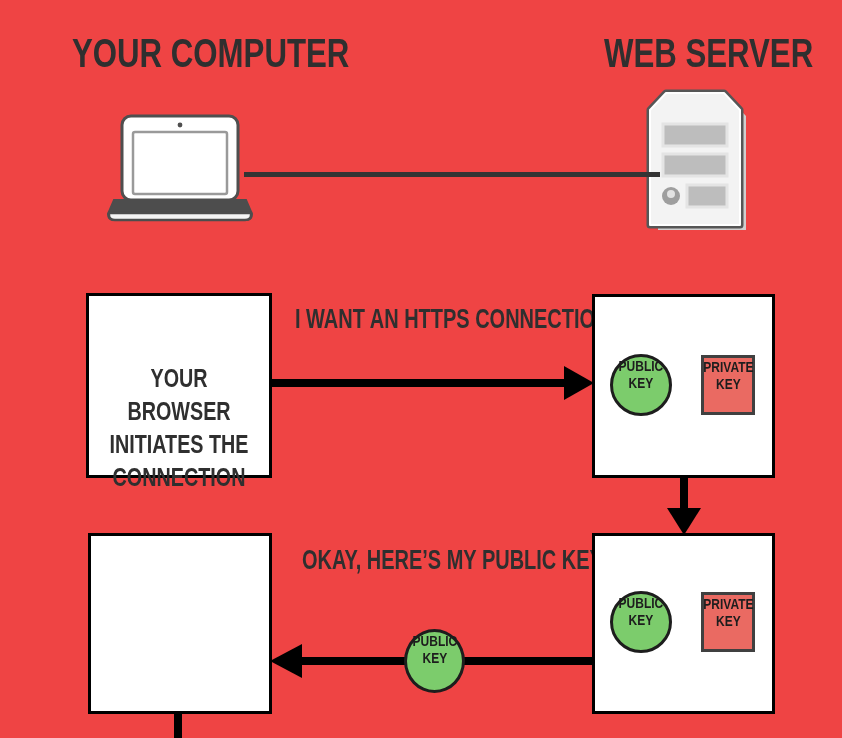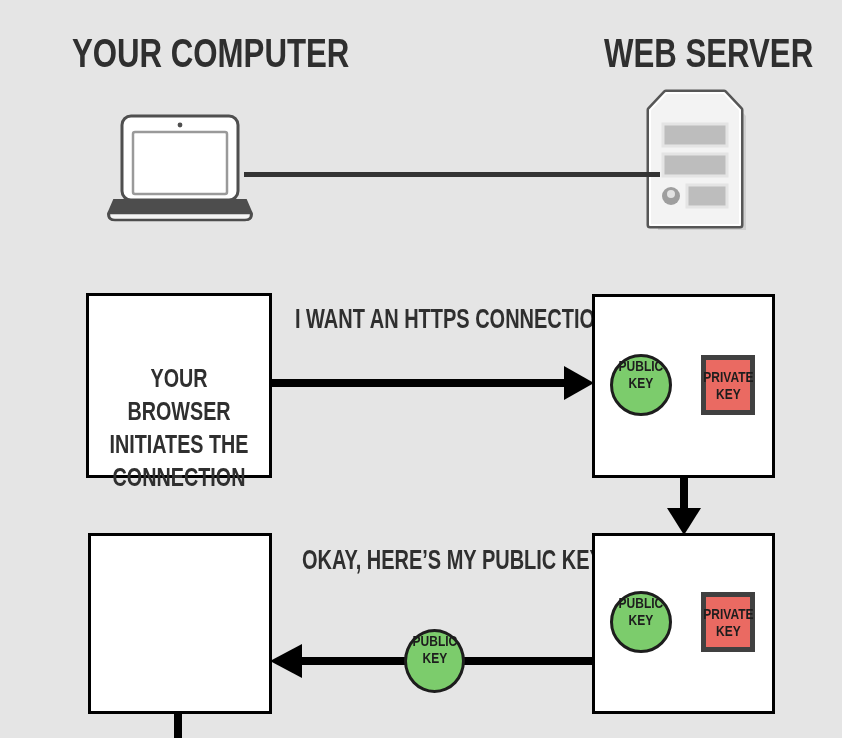--- a/index.html
+++ b/index.html
@@ -8,21 +8,21 @@
     padding: 0;
     background: #ffffff;
   }
   body {
     font-family: "Liberation Sans", sans-serif;
   }
   #canvas {
     position: relative;
     width: 842px;
     height: 738px;
-    background: #e5e5e5;
+    background: #ef4444;
     overflow: hidden;
   }
 
   
   .cond {
     font-family: "Liberation Sans", sans-serif;
     font-weight: bold;
     color: #2f2f2f;
     letter-spacing: 0px;
     text-transform: uppercase;
@@ -75,24 +75,23 @@
     position: absolute;
     border: 3px solid #1d1d1d;
     border-radius: 50%;
     box-sizing: border-box;
     display: flex;
     align-items: flex-start;
     justify-content: center;
   }
   .privkey {
     position: absolute;
-    border: 5px solid #404040;
+    border: 3px solid #404040;
     box-sizing: border-box;
     display: flex;
-    align-items: center;
     justify-content: center;
   }
   .keyinner {
     font-family: "Liberation Sans", sans-serif;
     font-weight: bold;
     color: #1d1d1d;
     font-size: 15px;
     line-height: 17px;
     text-align: center;
     transform: scaleX(0.80);

